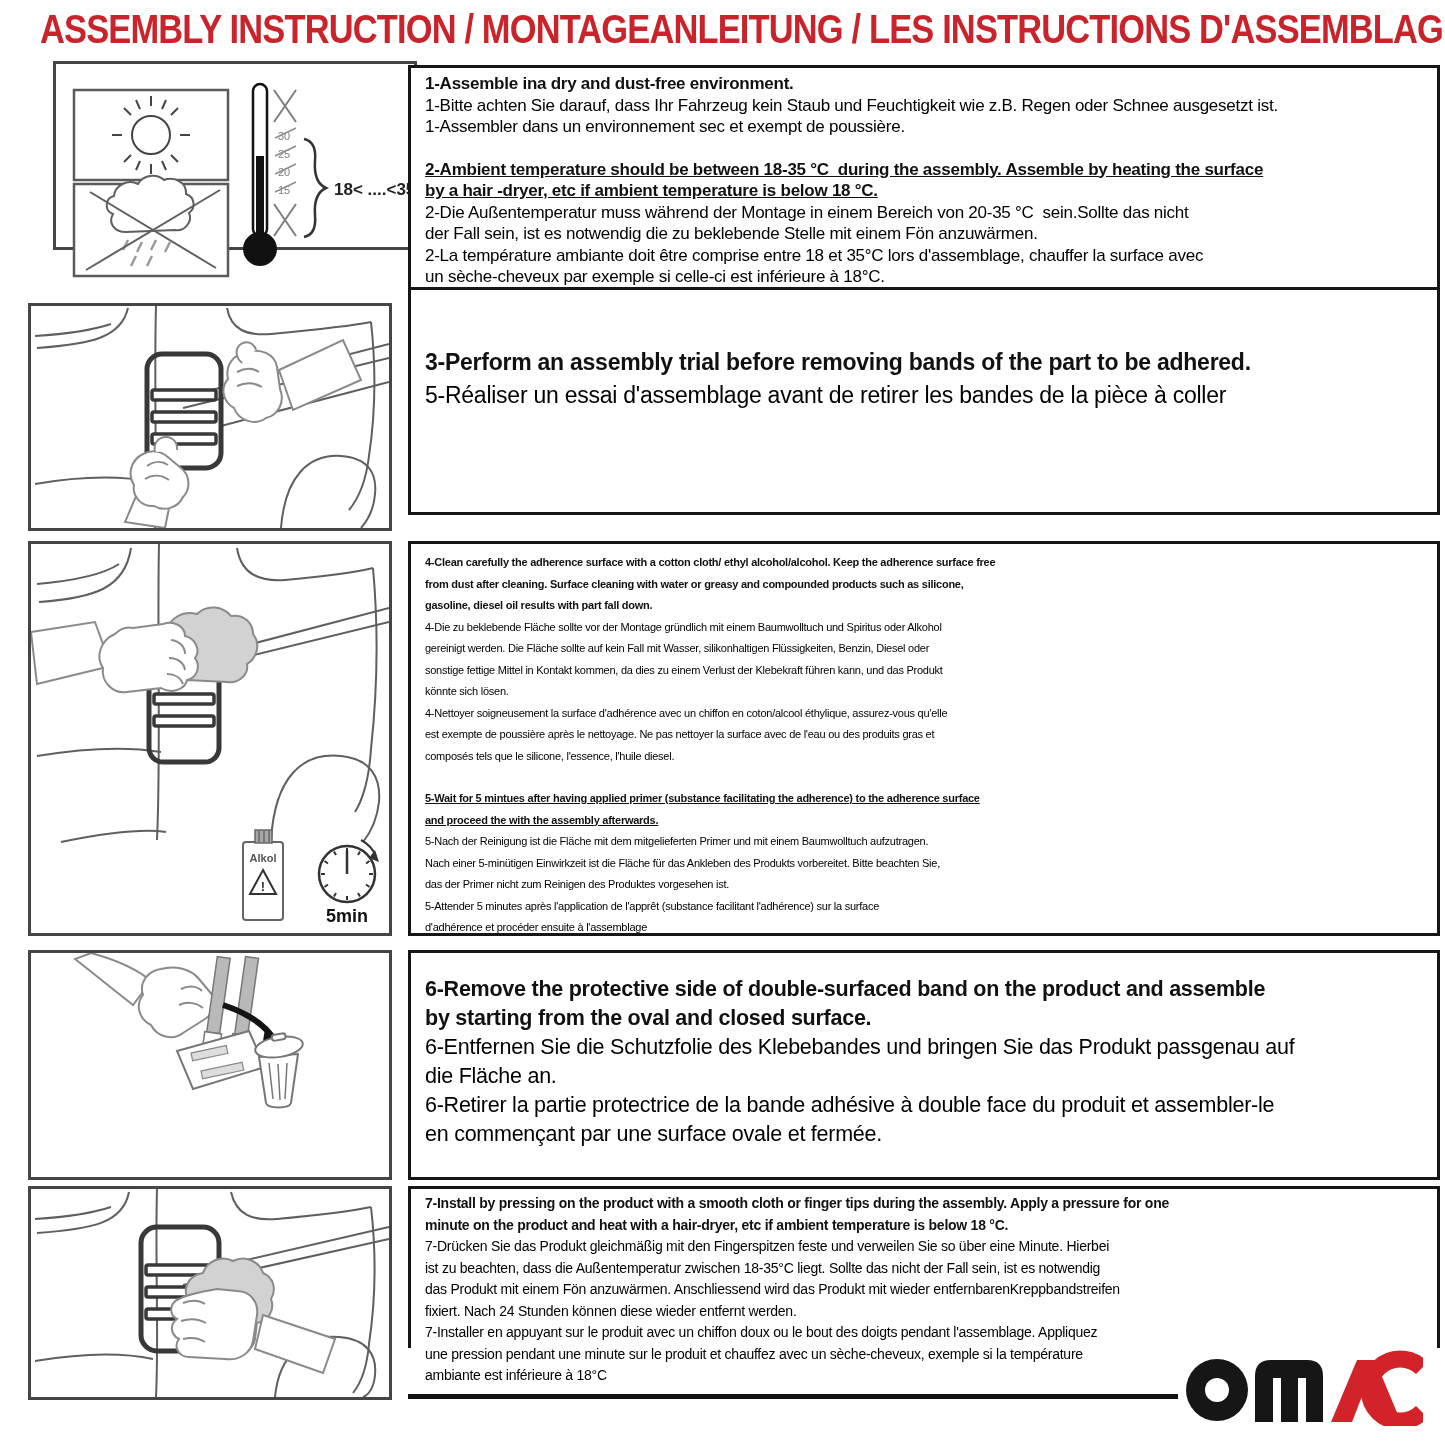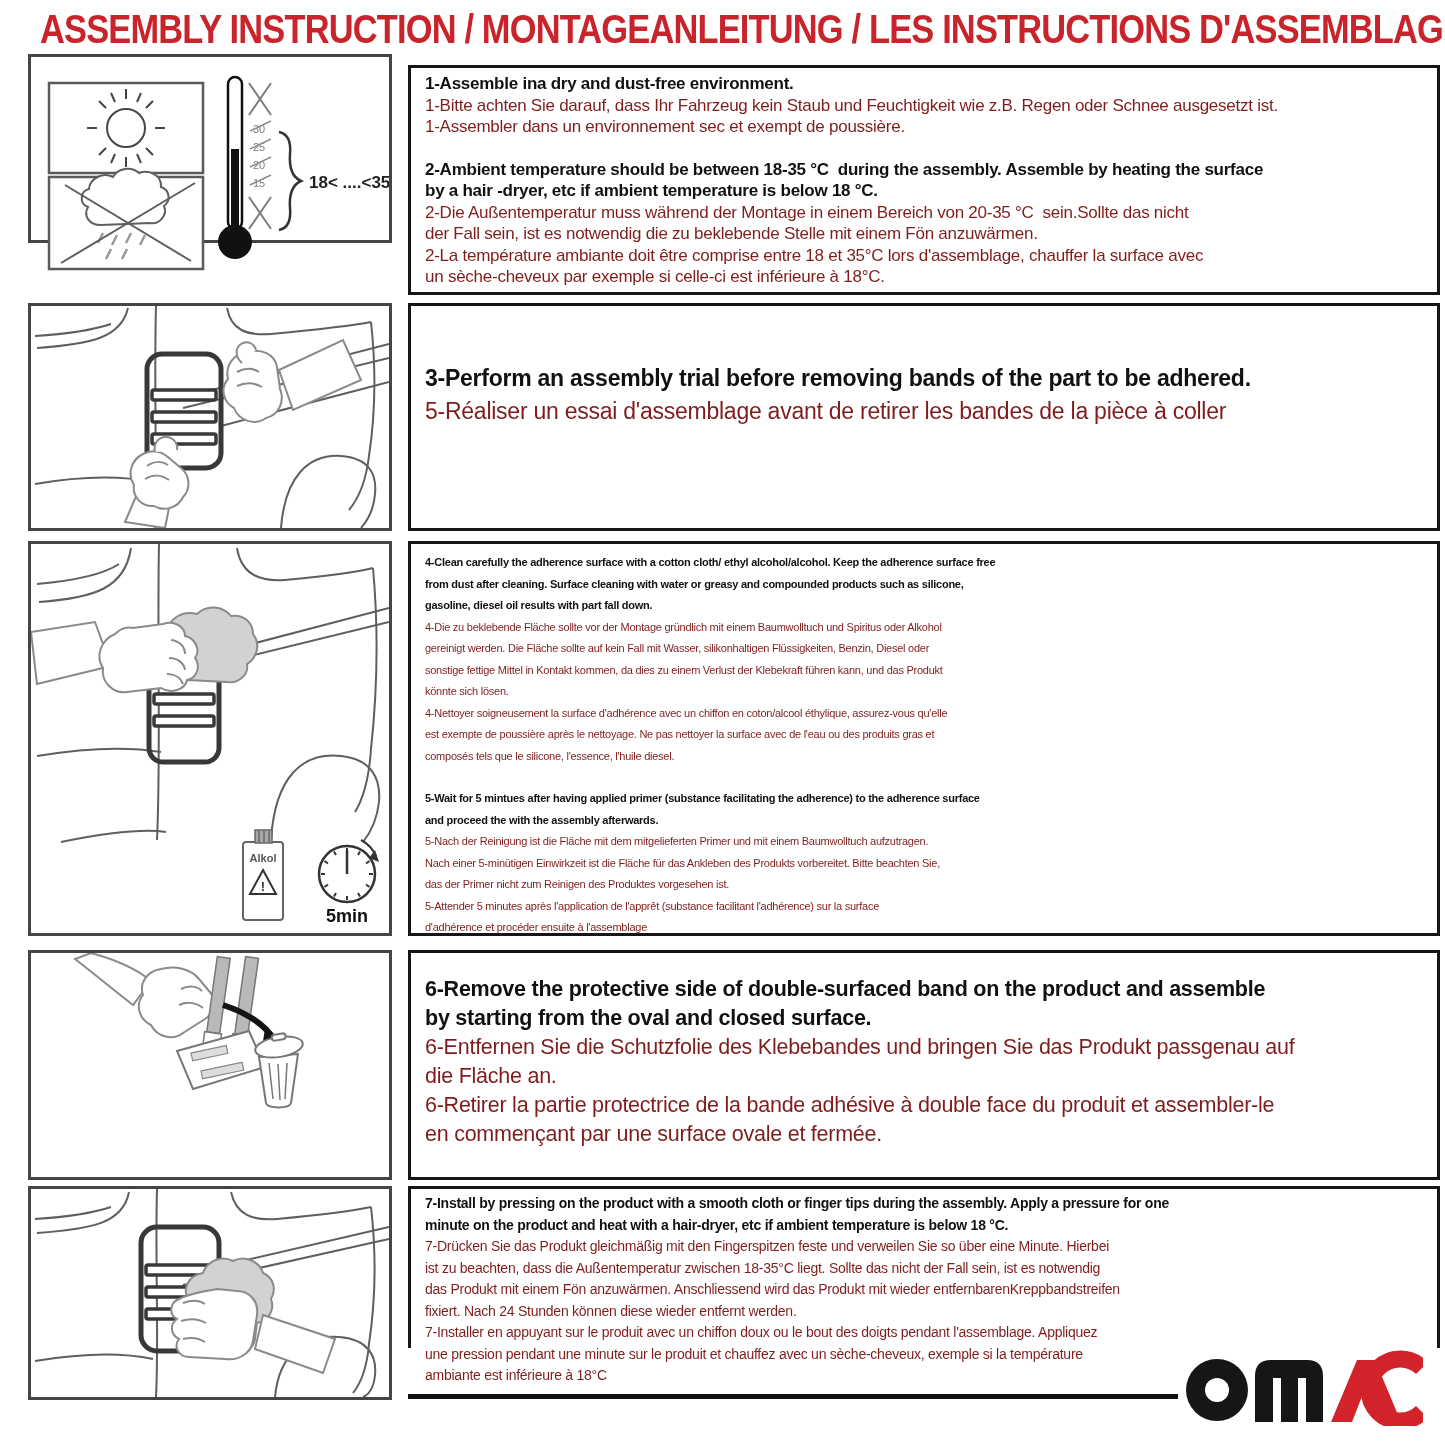--- a/index.html
+++ b/index.html
@@ -6,30 +6,30 @@
   body{width:1445px;height:1445px;position:relative;overflow:hidden;
        font-family:"Liberation Sans","DejaVu Sans",sans-serif;color:#222;}
   .page{position:absolute;inset:0;}
   .title{position:absolute;left:40px;top:6px;margin:0;color:#c9242b;
          font-size:41px;font-weight:700;letter-spacing:-1px;white-space:nowrap;
          transform:scaleX(0.84);transform-origin:left top;}
   .ibox{position:absolute;left:28px;width:364px;box-sizing:border-box;
         border:3px solid #454545;background:#fff;}
   .tbox{position:absolute;left:408px;width:1032px;box-sizing:border-box;
         border:3px solid #161616;background:#fff;padding:5px 12px 0 14px;}
-  .tbox p{margin:0;white-space:pre;letter-spacing:-0.25px;color:#7f1d1d;}
+  .tbox p{margin:0;white-space:pre;letter-spacing:-0.25px;color:#000000;}
   .tbox p.b{font-weight:700;color:#111;}
-  .gap{margin-top:21px !important;}
-  #i1{top:54px;height:189px;}
+  .gap{margin-top:21px !important;text-decoration:underline;}
+  #i1{top:61px;height:189px;margin-left:25px;}
   #i2{top:303px;height:228px;}
   #i3{top:541px;height:395px;}
   #i4{top:950px;height:230px;}
   #i5{top:1186px;height:214px;}
   #t1{top:65px;height:230px;font-size:17px;line-height:21.5px;}
-  #t2{top:303px;height:228px;font-size:23px;line-height:33px;padding-top:56px;}
+  #t2{top:287px;height:228px;font-size:23px;line-height:33px;padding-top:56px;}
   #t3{top:541px;height:395px;font-size:11px;line-height:21.5px;padding-top:8px;}
   #t4{top:950px;height:230px;font-size:21.5px;line-height:29px;padding-top:22px;}
   #t5{top:1186px;height:162px;font-size:14px;line-height:21.5px;border-bottom:none;padding-top:4px;}
   .footer-line{position:absolute;left:408px;top:1394px;width:770px;height:5px;background:#111;}
   .logo{position:absolute;left:1183px;top:1350px;width:240px;height:78px;}
   .sr{position:absolute;width:1px;height:1px;overflow:hidden;clip:rect(0 0 0 0);}
   svg{display:block;}
 </style>
 </head>
 <body>

